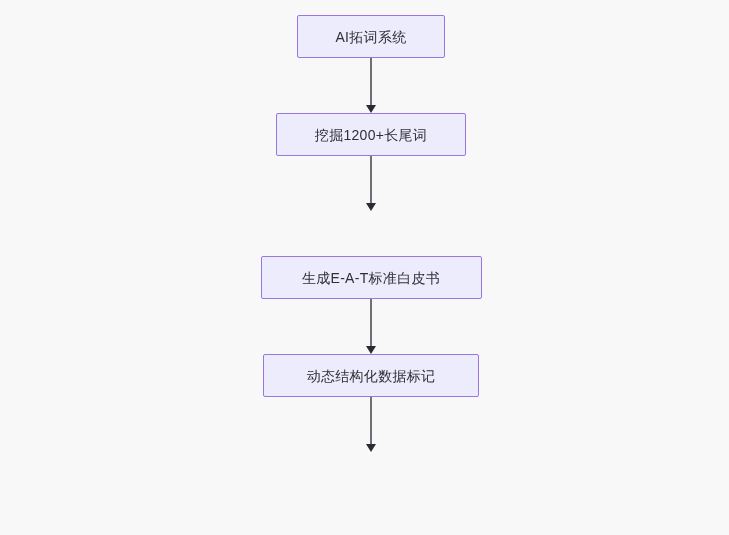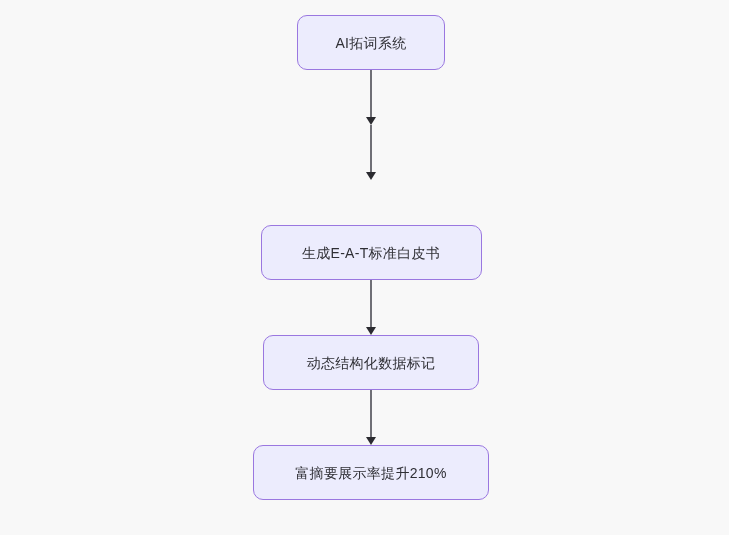--- a/index.html
+++ b/index.html
@@ -33,29 +33,29 @@
   .flow-inner {
     margin-left: 13px;
     display: flex;
     flex-direction: column;
     align-items: center;
   }
   .node {
     box-sizing: border-box;
     background: #ececfd;
     border: 1.6px solid #9a77e0;
-    border-radius: 10px;
+    border-radius: 2px;
     color: #2f2f35;
     font-size: 14px;
     line-height: 1;
     letter-spacing: 0.3px;
     display: flex;
     align-items: center;
     justify-content: center;
-    height: 55px;
+    height: 43px;
     white-space: nowrap;
   }
   .node-1 { width: 148px; }
   .node-2 { width: 190px; }
   .node-3 { width: 221px; margin-top: 45px; }
   .node-4 { width: 216px; text-align: center; }
   .node-5 { width: 236px; }
 
   .connector {
     position: relative;
@@ -97,20 +97,23 @@
 
       <div class="node node-1">
         <span>AI拓词系统</span>
       </div>
 
       <div class="connector">
         <span class="line"></span>
         <span class="arrowhead"></span>
       </div>
 
+      <div class="node node-2">
+        <span>挖掘1200+长尾词</span>
+      </div>
 
       <div class="connector">
         <span class="line"></span>
         <span class="arrowhead"></span>
       </div>
 
       <div class="node node-3">
         <span>生成E-A-T标准白皮书</span>
       </div>
 
@@ -121,19 +124,16 @@
 
       <div class="node node-4">
         <span>动态结构化数据标记</span>
       </div>
 
       <div class="connector">
         <span class="line"></span>
         <span class="arrowhead"></span>
       </div>
 
-      <div class="node node-5">
-        <span>富摘要展示率提升210%</span>
-      </div>
 
     </div>
   </div>
 </div>
 
 </body></html>

